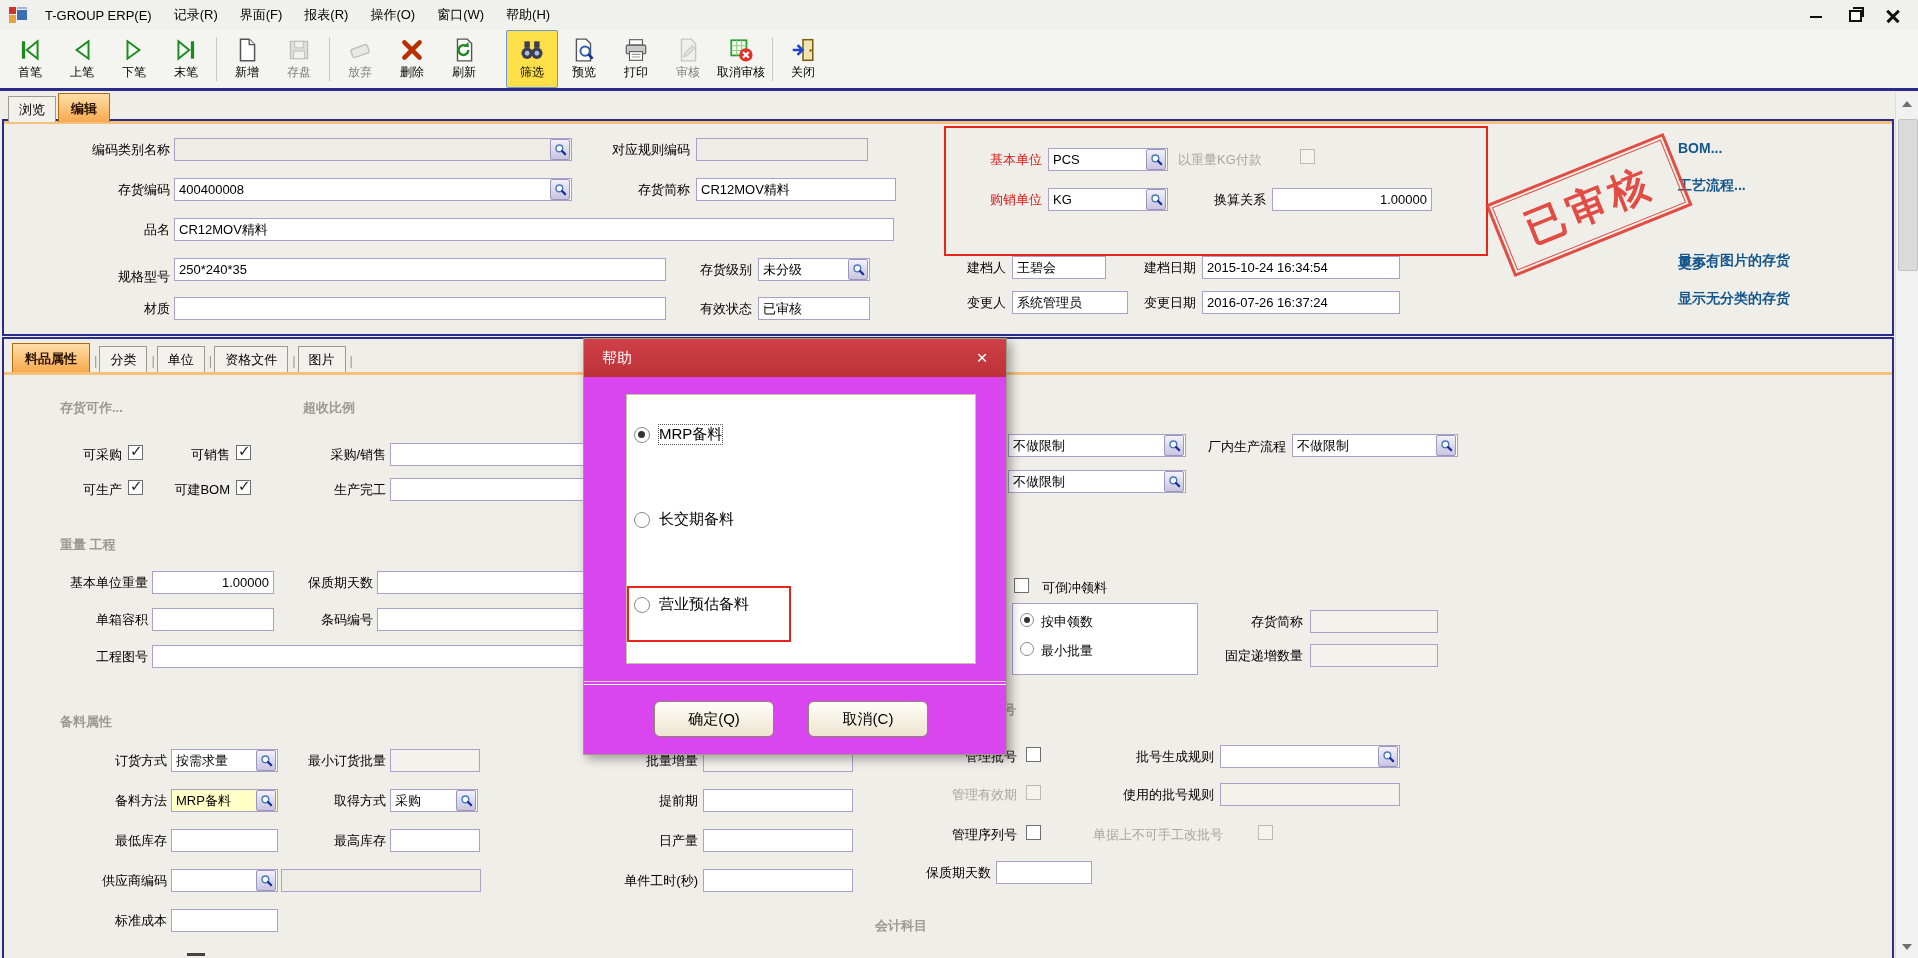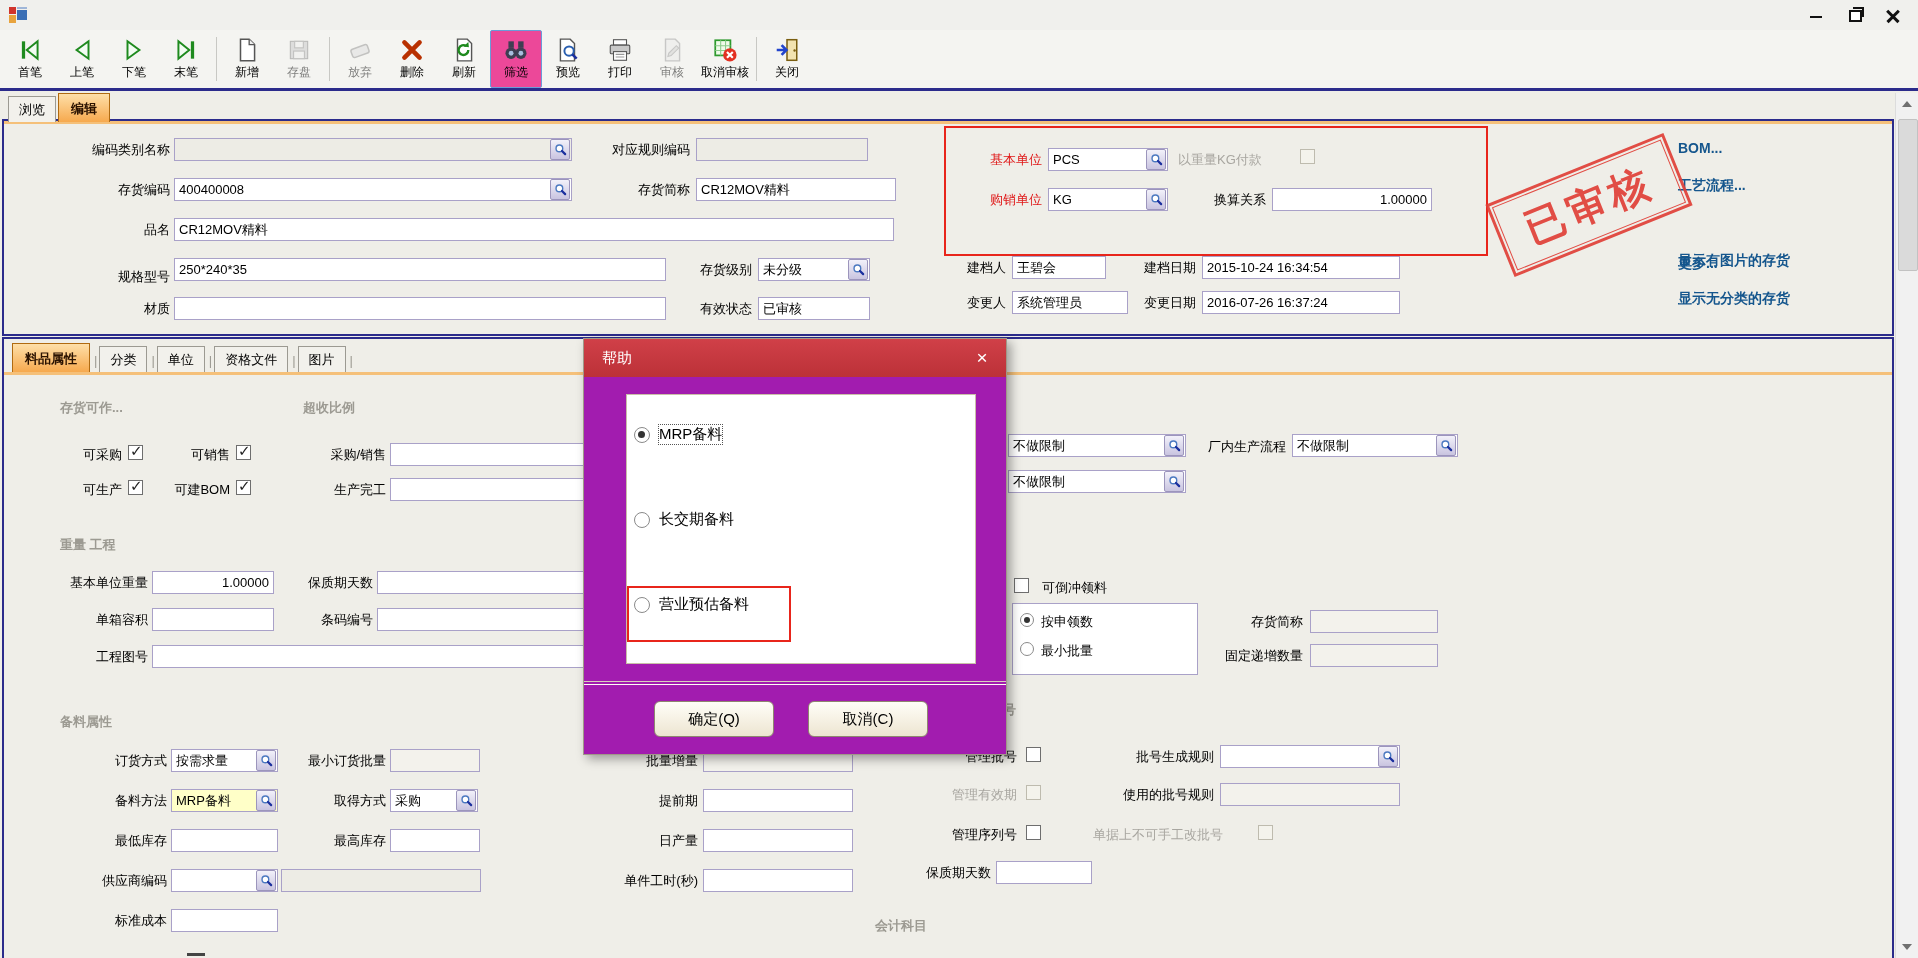--- a/index.html
+++ b/index.html
@@ -20,21 +20,21 @@
   .wmax u{position:absolute;left:9px;top:3px;width:9px;height:8px;border:2px solid #111;border-bottom:none;border-left:none;}
   .wclose i,.wclose u{position:absolute;left:3px;top:11px;width:16px;height:2.5px;background:#111;}
   .wclose i{transform:rotate(45deg);} .wclose u{transform:rotate(-45deg);}
 
   
   #toolbar{position:absolute;left:0;top:30px;width:1918px;height:58px;background:#F4F4F1;display:flex;align-items:center;padding-left:4px;box-sizing:border-box;}
   .tbtn{display:flex;flex-direction:column;align-items:center;justify-content:center;min-width:46px;height:54px;padding:1px 2px;border:1px solid transparent;}
   .tbtn .ticon{width:26px;height:26px;} .tbtn svg{width:26px;height:26px;display:block;}
   .tbtn .tlabel{font-size:12px;margin-top:1px;white-space:nowrap;}
   .tbtn.dis{filter:grayscale(100%) opacity(.5);}
-  .tbtn.sel{border:1px solid #6A9BD8;background:#ec4899;border-radius:2px;}
+  .tbtn.sel{border:1px solid #6A9BD8;background:#fde047;border-radius:2px;margin-left:16px;}
   .tsep{width:1px;height:44px;background:#C8C8C4;margin:0 4px;}
   #toolbar-underline{position:absolute;left:0;top:88px;width:1918px;height:3px;background:#2B2B8B;}
 
   
   #main-tabs{position:absolute;left:8px;top:93px;display:flex;align-items:flex-end;z-index:3;}
   #detail-tabs{position:absolute;left:12px;top:343px;display:flex;align-items:flex-end;z-index:3;text-align:center;}
   .tab{padding:4px 10px 3px;border:1px solid #9C9A92;border-bottom:none;background:#F2F1EC;margin-right:2px;font-size:13px;white-space:nowrap;}
   .tab.active{background:linear-gradient(#FEDFA8,#F6A94E);border-color:#B06A10;font-weight:bold;color:#2A1200;padding:6px 12px 4px;}
   .pipe{color:#9C9A92;margin:0 2px 4px;}
 
@@ -66,21 +66,21 @@
   .gbox{position:absolute;background:#fff;border:1px solid #A9A1C8;box-sizing:border-box;z-index:1;}
 
   
   .link{position:absolute;left:1678px;font-weight:bold;font-size:14px;color:#15568D;white-space:nowrap;z-index:2;}
   #stamp{position:absolute;left:1493px;top:166px;width:186px;height:72px;transform:rotate(-22deg);border:3px solid #E04038;display:flex;align-items:center;justify-content:center;color:#E04038;font-size:40px;font-weight:bold;letter-spacing:5px;z-index:6;opacity:.92;}
   #stamp::before{content:"";position:absolute;inset:2px;border:1px solid #E04038;}
 
   .red-box{position:absolute;border:2px solid #E8251B;z-index:5;pointer-events:none;}
 
   
-  #dialog{position:absolute;left:583px;top:338px;width:422px;height:415px;background:#a21caf;border:1px solid #A09888;box-shadow:4px 4px 10px rgba(0,0,0,.35);z-index:10;}
+  #dialog{position:absolute;left:583px;top:338px;width:422px;height:415px;background:#d946ef;border:1px solid #A09888;box-shadow:4px 4px 10px rgba(0,0,0,.35);z-index:10;}
   #dlg-title{position:absolute;left:0;top:0;width:100%;height:38px;background:linear-gradient(#D04048,#BC3138);color:#fff;display:flex;align-items:center;padding-left:18px;box-sizing:border-box;font-size:15px;}
   #dlg-close{position:absolute;right:12px;top:7px;width:24px;height:24px;color:#fff;font-size:19px;text-align:center;line-height:24px;}
   #dlg-list{position:absolute;left:42px;top:55px;width:348px;height:268px;background:#fff;border:1px solid #C9BFA8;}
   .dopt{position:absolute;left:50px;display:flex;align-items:center;z-index:11;}
   .dopt .rd{position:relative;width:16px;height:16px;}
   .dopt .rd.on::after{left:3px;top:3px;width:7px;height:7px;}
   .dlab{margin-left:9px;font-size:15px;}
   .dlab.focus{outline:1px dotted #555;}
   #dlg-hl{position:absolute;left:43px;top:247px;width:160px;height:52px;border:2px solid #E8251B;z-index:12;}
   #dlg-div{position:absolute;left:0;top:342px;width:100%;height:2px;border-top:1px solid #D8D0BC;border-bottom:1px solid #FFFDF6;}
@@ -100,20 +100,29 @@
 
 <div id="app">
 
   <div id="menubar">
     <div id="logo">
       <i style="left:0;top:0;width:7px;height:7px;background:#D0342C"></i>
       <i style="left:0;top:8px;width:7px;height:8px;background:#E8A33D"></i>
       <i style="left:8px;top:3px;width:10px;height:10px;background:#3B6FB5"></i>
       <i style="left:8px;top:0;width:10px;height:2px;background:#9FB6D8"></i>
     </div>
+    <div id="menu-items">
+        <span class="mitem">T-GROUP ERP(E)</span>
+        <span class="mitem">记录(R)</span>
+        <span class="mitem">界面(F)</span>
+        <span class="mitem">报表(R)</span>
+        <span class="mitem">操作(O)</span>
+        <span class="mitem">窗口(W)</span>
+        <span class="mitem">帮助(H)</span>
+      </div>
     <div class="wbtns">
       <div class="wbtn wmin">
           <i></i>
         </div>
       <div class="wbtn wmax">
           <u></u>
           <i></i>
         </div>
       <div class="wbtn wclose">
           <i></i>

